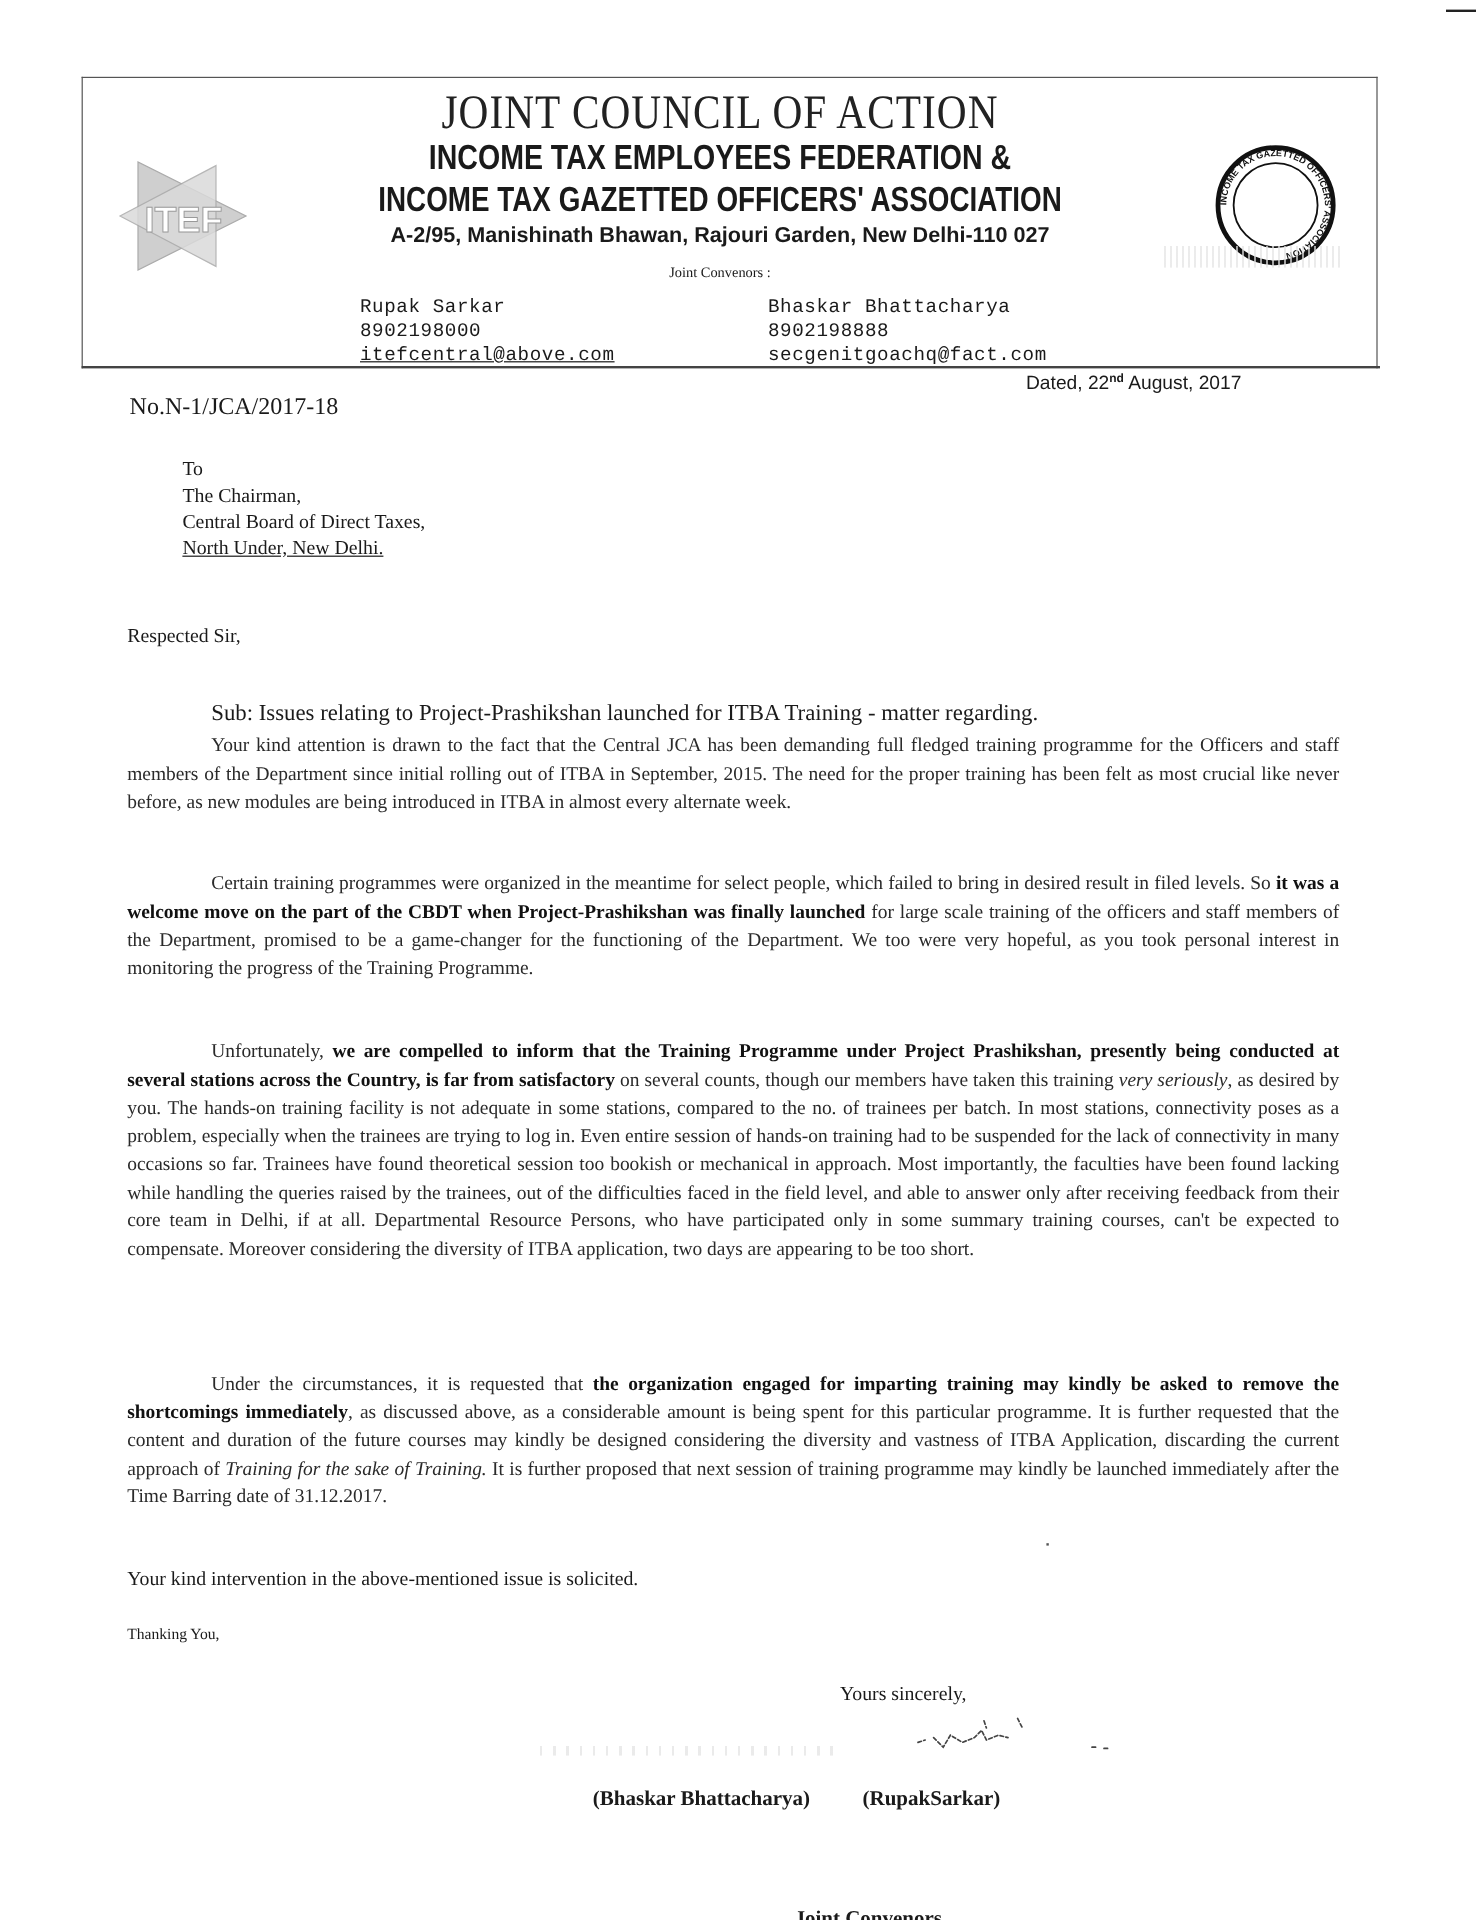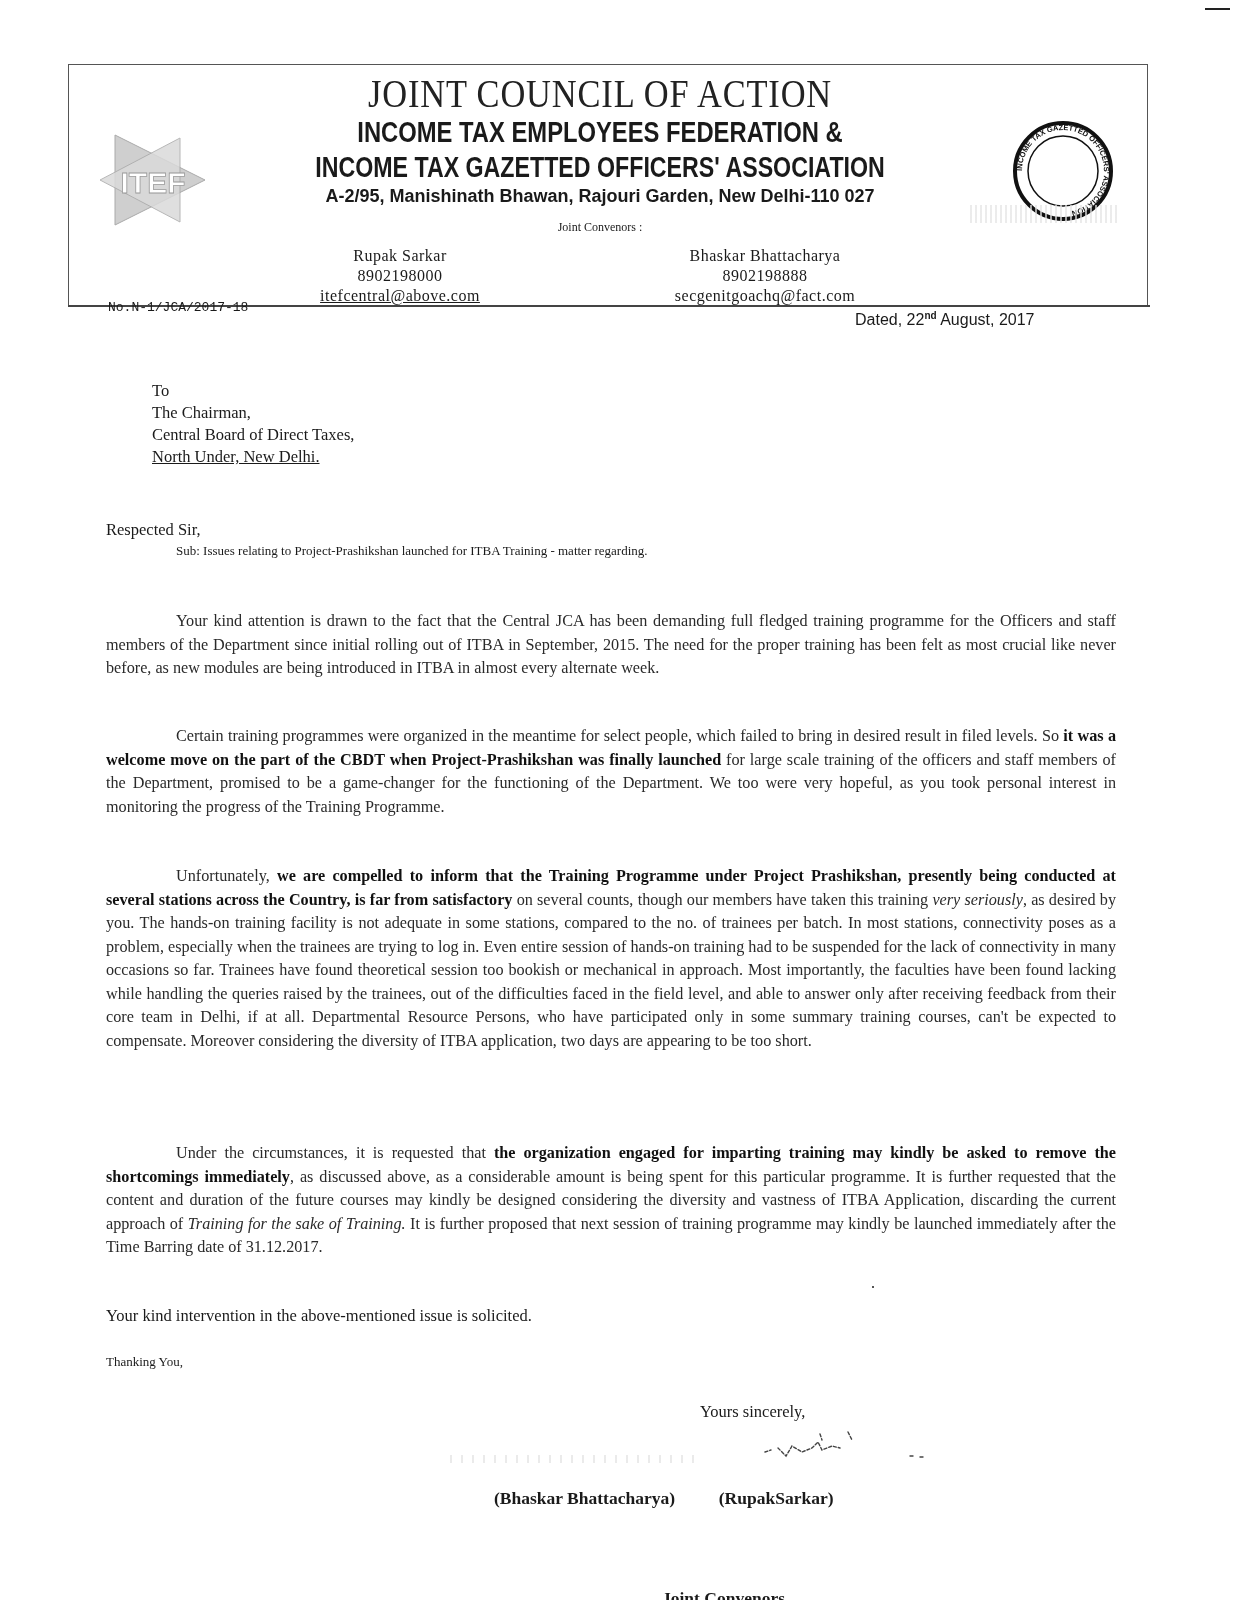--- a/index.html
+++ b/index.html
@@ -22,35 +22,35 @@
     .seal-smudge { position: absolute; left: 970px; top: 205px; width: 150px; height: 18px;
       background: repeating-linear-gradient(90deg, #e3e3e3 0 2px, transparent 2px 5px); opacity: .7; }
 
     .lh-center { position: absolute; left: 240px; width: 720px; text-align: center; white-space: nowrap; }
     .lh-title { top: 70px; font-size: 40px; letter-spacing: 1px; color: #222; font-family: "Liberation Serif", serif; transform: scaleX(0.86); }
     .lh-org1 { top: 116px; font-size: 29px; font-weight: bold; font-family: "Liberation Sans", sans-serif; transform: scaleX(0.82); }
     .lh-org2 { top: 151px; font-size: 29px; font-weight: bold; font-family: "Liberation Sans", sans-serif; transform: scaleX(0.8); }
     .lh-addr { top: 186px; font-size: 18px; font-weight: bold; font-family: "Liberation Sans", sans-serif; }
     .lh-conv { top: 220px; font-size: 12px; }
 
-    .conv-col { position: absolute; text-align: center; font-size: 16px; line-height: 20px; letter-spacing: 0.5px; }
+    .conv-col { position: absolute; font-size: 16px; line-height: 20px; letter-spacing: 0.5px; font-family: Liberation Mono, monospace; }
     .conv-left { left: 300px; width: 200px; top: 246px; }
     .conv-right { left: 640px; width: 250px; top: 246px; }
     .conv-col .email { text-decoration: underline; }
     .conv-right .email { text-decoration: none; }
 
-    .ref-no { position: absolute; left: 108px; top: 300px; font-size: 13px; font-family: Liberation Mono, monospace; }
+    .ref-no { position: absolute; left: 108px; top: 328px; font-size: 20px; font-family: Liberation Serif, serif; }
     .dated { position: absolute; left: 855px; top: 310px; font-size: 16px; font-family: "Liberation Sans", sans-serif; }
     .dated sup { font-size: 10px; font-weight: bold; }
 
     .addr { position: absolute; left: 106px; top: 380px; font-size: 16.5px; line-height: 22px; margin-left: 46px; }
     .addr .ul { text-decoration: underline; }
 
     .salute { position: absolute; left: 106px; top: 520px; font-size: 16.5px; }
-    .subject { position: absolute; left: 176px; top: 543px; font-size: 13px; }
+    .subject { position: absolute; left: 176px; top: 584px; font-size: 19px; }
 
     .para {
       position: absolute; left: 106px; width: 1010px; font-size: 16.2px; line-height: 23.5px;
       text-align: justify; text-indent: 70px; color: #2a2a2a;
     }
     .para b { color: #111; }
     .p1 { top: 610px; }
     .p2 { top: 725px; }
     .p3 { top: 865px; }
     .p4 { top: 1142px; }

